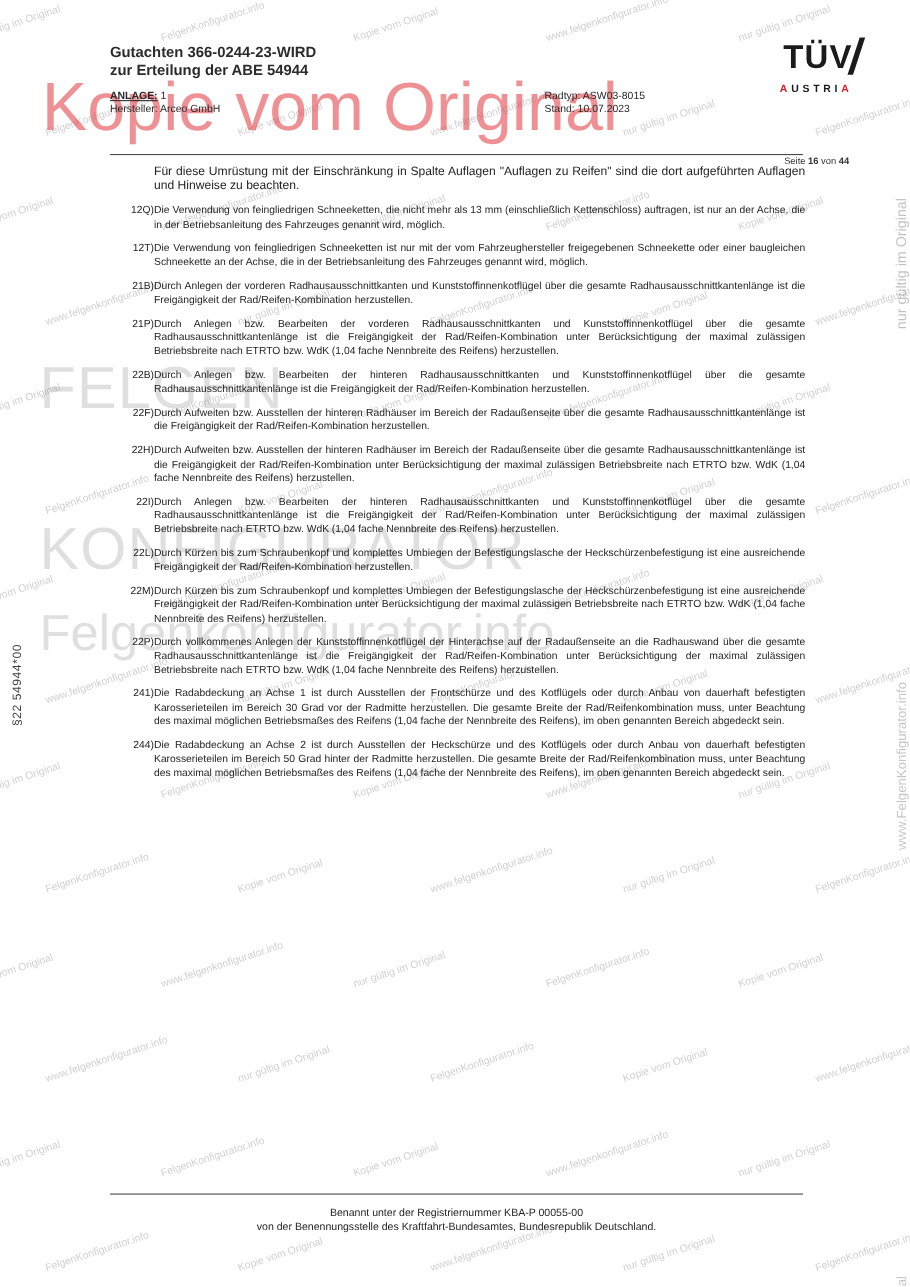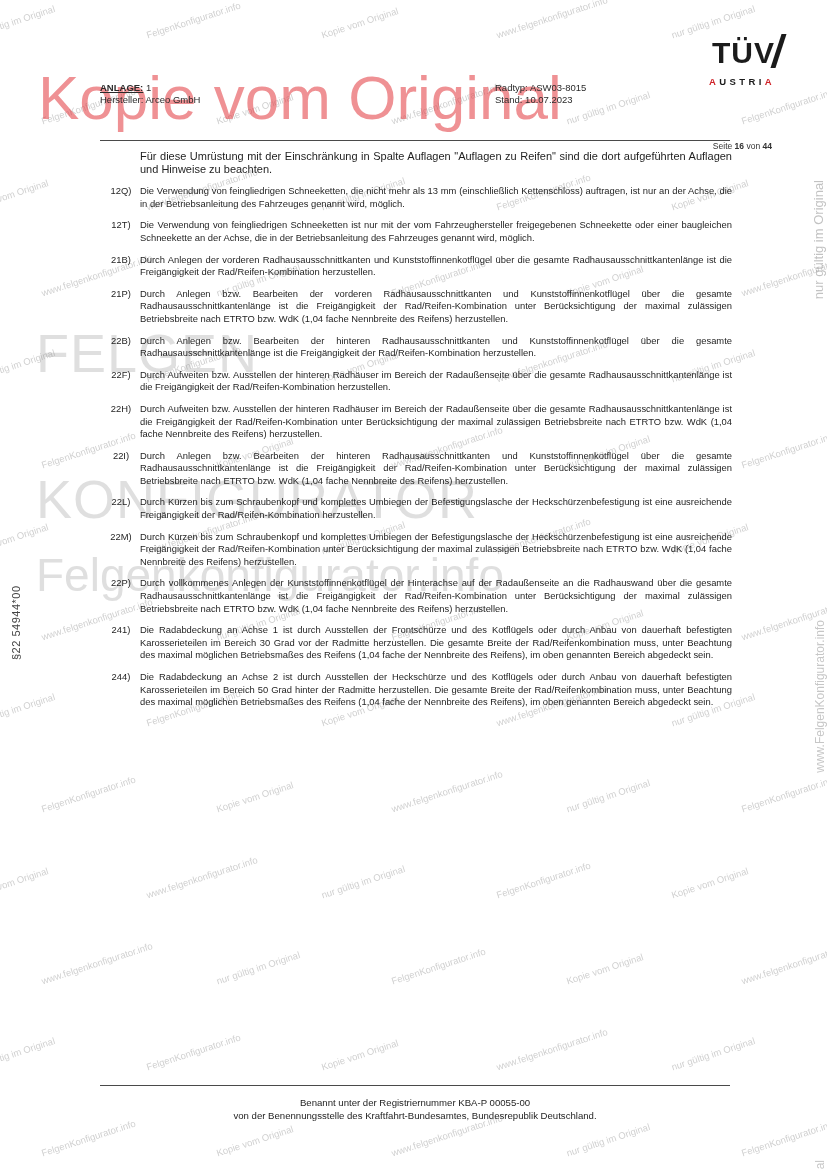--- a/index.html
+++ b/index.html
@@ -220,21 +220,21 @@
   .item {
     display: flex;
     margin-bottom: 9px;
   }
   .item-key {
     width: 40px;
     flex: 0 0 40px;
     font-size: 9.4px;
     line-height: 12.6px;
     color: #1e1e1e;
-    text-align: center;
+    text-align: right;
     padding-left: 2px;
     box-sizing: border-box;
   }
   .item-text {
     flex: 1;
     font-size: 9.4px;
     line-height: 12.6px;
     color: #1e1e1e;
     text-align: justify;
   }
@@ -338,20 +338,24 @@
 
   <div class="wm-big-red">Kopie vom Original</div>
   <div class="wm-grey-1">FELGEN</div>
   <div class="wm-grey-2">KONFIGURATOR</div>
   <div class="wm-grey-3">Felgenkonfigurator.info</div>
   <div class="wm-vert-right">nur gültig im Original</div>
   <div class="wm-vert-right2">www.FelgenKonfigurator.info</div>
   <div class="wm-vert-right3">nur gültig im Original</div>
   <div class="side-code">§22 54944*00</div>
 
+  <div class="hdr">
+    <div class="hdr-title">Gutachten 366-0244-23-WIRD</div>
+    <div class="hdr-sub">zur Erteilung der ABE 54944</div>
+  </div>
 
   <div class="hdr-meta">
     <div>
       <b>ANLAGE:</b>
       <span>1</span>
     </div>
     <div>
       <span>Hersteller:</span>
       <span>Arceo GmbH</span>
     </div>

